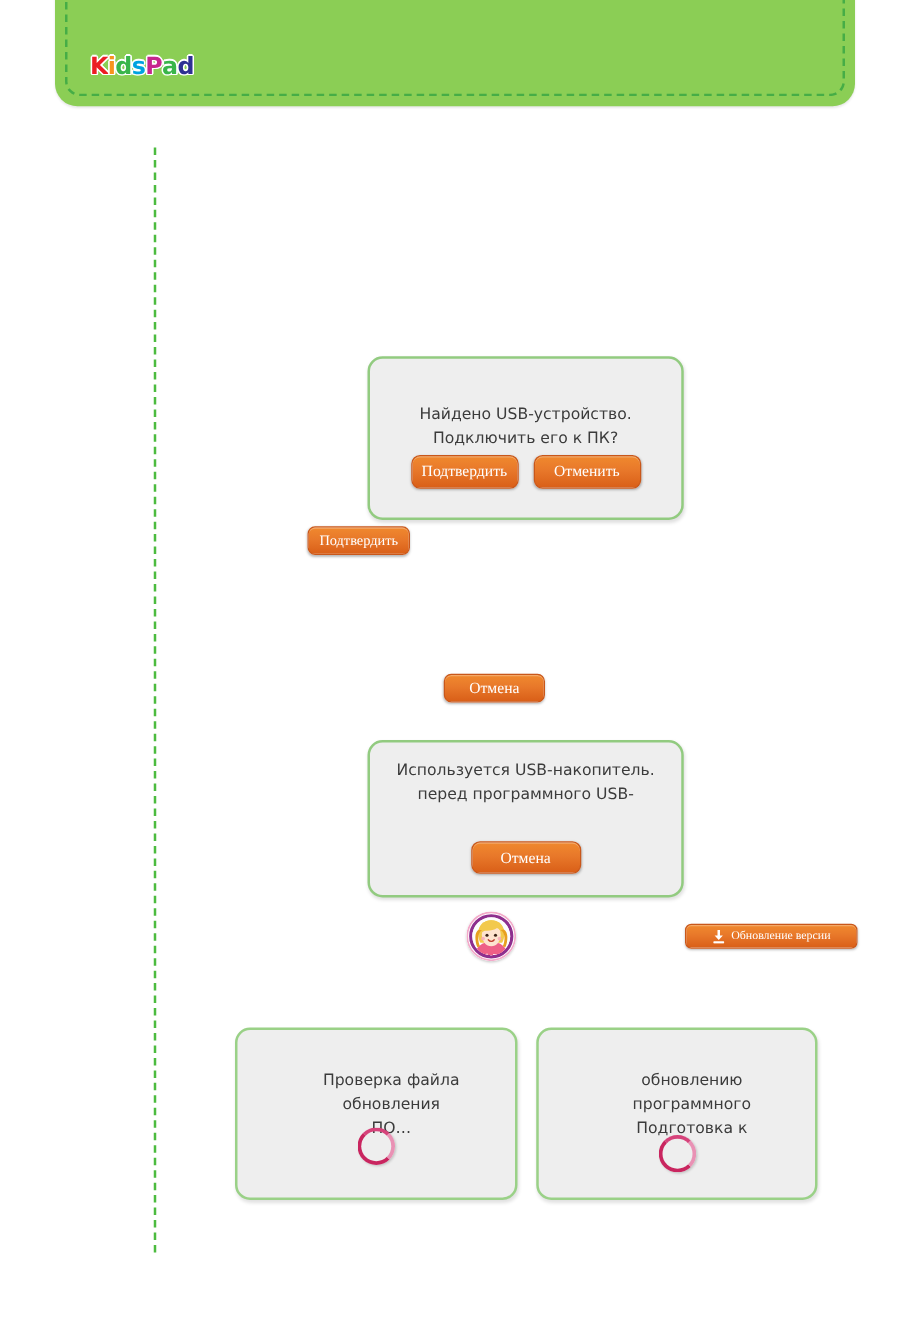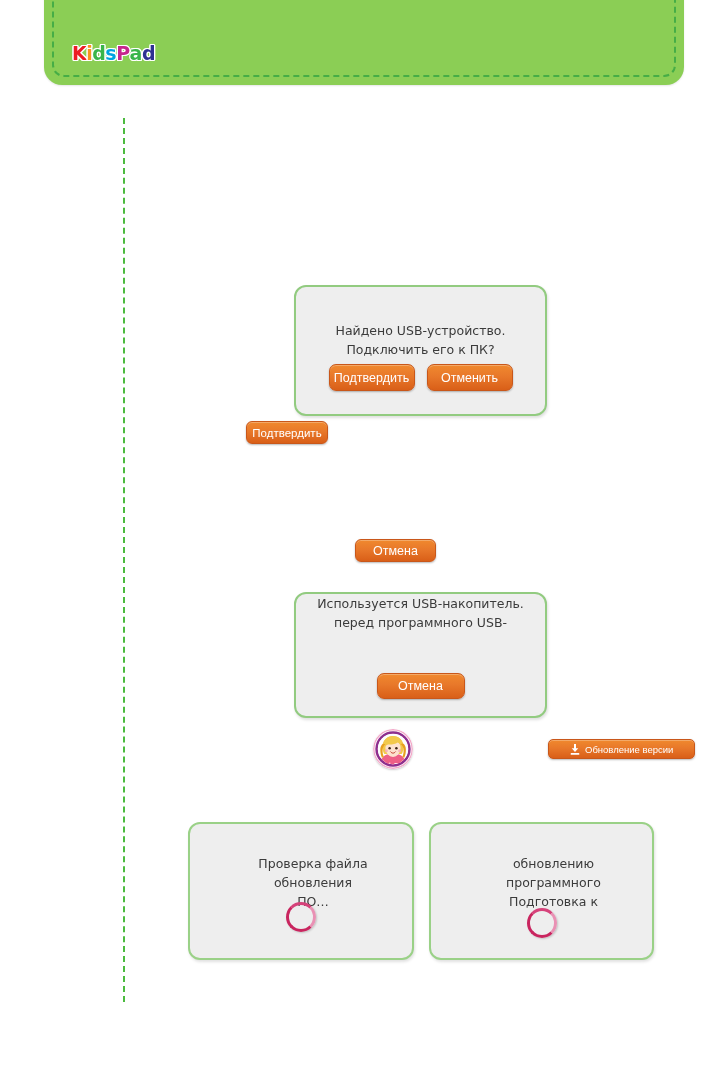--- a/index.html
+++ b/index.html
@@ -69,21 +69,21 @@
 
   
   .btn-orange {
     display: inline-flex;
     align-items: center;
     justify-content: center;
     background: linear-gradient(to bottom, #f0892e 0%, #e8782a 45%, #d95f18 100%);
     border: 1px solid #c9571a;
     border-radius: 7px;
     color: #ffffff;
-    font-family: Liberation Sans, sans-serif;
+    font-family: Liberation Serif, serif;
     text-align: center;
     white-space: nowrap;
     box-shadow: 0 1px 2px rgba(0,0,0,0.28), inset 0 1px 0 rgba(255,255,255,0.28);
     cursor: pointer;
     user-select: none;
   }
 
   #dlg-usb-connect { left: 294px; top: 285px; width: 253px; height: 131px; }
   #dlg-usb-connect .dialog-text { margin-top: 34px; }
   #dlg-usb-connect .btn-row {
@@ -103,21 +103,21 @@
 
   #btn-cancel-standalone {
     position: absolute;
     left: 355px; top: 539px;
     width: 81px; height: 23px;
     font-size: 12.5px;
     border-radius: 6px;
   }
 
   #dlg-usb-inuse { left: 294px; top: 592px; width: 253px; height: 126px; }
-  #dlg-usb-inuse .dialog-text { margin-top: 0; }
+  #dlg-usb-inuse .dialog-text { margin-top: 12px; }
   #dlg-usb-inuse .btn-row {
     position: absolute;
     left: 0; right: 0; top: 79px;
     display: flex; justify-content: center;
   }
   #dlg-usb-inuse .btn-orange { width: 88px; height: 26px; font-size: 12.5px; }
 
   
   .avatar {
     position: absolute;

